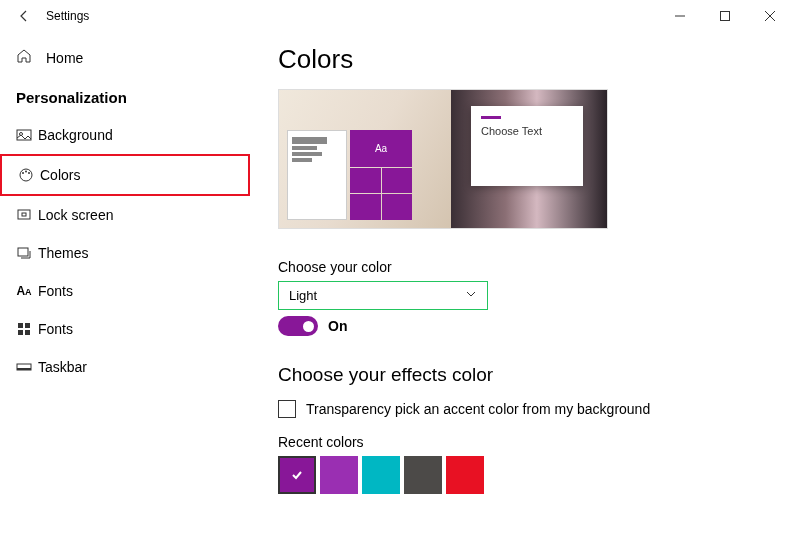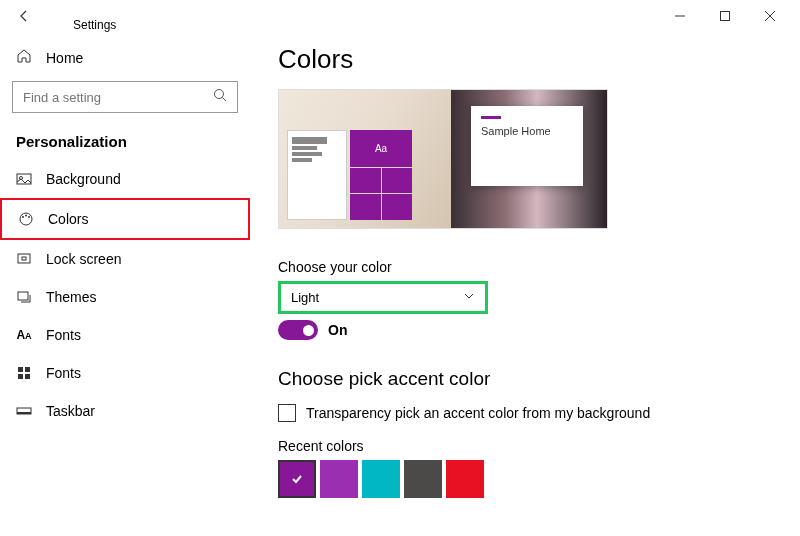--- a/index.html
+++ b/index.html
@@ -1,57 +1,57 @@
 <!DOCTYPE html>
 <html><head>
   <meta charset="utf-8">
   <style>
     * { margin: 0; padding: 0; box-sizing: border-box; font-family: "Segoe UI", -apple-system, sans-serif; }
     body { background: #fff; width: 800px; height: 536px; overflow: hidden; }
     
     .window { display: flex; flex-direction: column; height: 100%; }
     
-    .titlebar { display: flex; align-items: flex-end; height: 32px; padding: 0 8px; gap: 27px; }
+    .titlebar { display: flex; align-items: center; height: 32px; padding: 0 8px; }
     .back-btn { width: 32px; height: 32px; display: flex; align-items: center; justify-content: center; cursor: pointer; }
     .title { font-size: 12px; margin-left: 6px; }
     .win-controls { margin-left: auto; display: flex; }
     .win-controls div { width: 45px; height: 32px; display: flex; align-items: center; justify-content: center; cursor: pointer; }
     .win-controls svg { width: 10px; height: 10px; }
     
     .body { display: flex; flex: 1; overflow: hidden; }
     
     .sidebar { width: 250px; padding: 8px 0; display: flex; flex-direction: column; }
     .home { display: flex; align-items: center; padding: 8px 16px; cursor: pointer; font-size: 14px; gap: 14px; }
     .home .icon { width: 16px; }
     .search-wrap { padding: 6px 12px; }
     .search { display: flex; align-items: center; border: 1px solid #999; padding: 6px 10px; background: #fff; }
     .search input { flex: 1; border: none; outline: none; font-size: 13px; background: transparent; }
     .cat { font-size: 15px; font-weight: 600; padding: 14px 16px 10px; }
-    .nav-item { display: flex; align-items: center; padding: 11px 16px; cursor: pointer; font-size: 14px; gap: 14px; }
+    .nav-item { display: flex; align-items: center; padding: 11px 16px; cursor: pointer; font-size: 14px; gap: 6px; }
     .nav-item .icon { width: 16px; display: flex; align-items: center; justify-content: center; }
     .highlight { border: 2.5px solid #e81123; }
     
     .content { flex: 1; padding: 12px 28px; overflow-y: auto; }
     .page-title { font-size: 26px; font-weight: 400; margin-bottom: 14px; }
     
     .preview { display: flex; width: 330px; height: 140px; border: 1px solid #ddd; margin-bottom: 30px; }
     .prev-left { flex: 1; background: linear-gradient(120deg,#f0e8dc 0%,#e8dccf 50%,#d4c4b0 100%); display: flex; align-items: flex-end; padding: 8px; }
     .mini-win { background: #fff; border: 1px solid #ccc; width: 60px; height: 90px; display: flex; flex-direction: column; }
     .mini-win-body { flex: 1; padding: 4px; }
     .mini-line { height: 7px; background: #888; margin: 2px 0; }
     .mini-tiles { display: grid; grid-template-columns: 1fr 1fr; gap: 1px; width: 62px; height: 90px; margin-left: 3px; }
     .tile { background: #881798; }
     .tile.big { grid-column: span 2; display: flex; align-items: center; justify-content: center; color: #fff; font-size: 10px; }
     .prev-right { flex: 1; background: linear-gradient(90deg,#3a2f35 0%,#8b6f75 35%,#d4b8c0 55%,#2a2228 100%); position: relative; }
     .sample-card { position: absolute; top: 16px; left: 20px; background: #fff; width: 112px; height: 80px; padding: 10px; box-shadow: 0 2px 8px rgba(0,0,0,0.3); }
     .sample-accent { width: 20px; height: 3px; background: #881798; margin-bottom: 6px; }
     .sample-text { font-size: 11px; color: #333; }
     
     .label { font-size: 14px; margin-bottom: 6px; margin-top: 16px; }
-    .select { display: flex; align-items: center; justify-content: space-between; border: 3px solid #22c55e; padding: 6px 10px; width: 210px; font-size: 13px; cursor: pointer; }
+    .select { display: flex; align-items: center; justify-content: space-between; border: 1px solid #22c55e; padding: 6px 10px; width: 210px; font-size: 13px; cursor: pointer; }
     
     .toggle-row { display: flex; align-items: center; gap: 10px; margin-top: 6px; }
     .toggle { width: 40px; height: 20px; background: #881798; border-radius: 10px; position: relative; cursor: pointer; }
     .toggle::after { content: ''; position: absolute; width: 11px; height: 11px; background: #fff; border-radius: 50%; top: 4.5px; right: 4.5px; }
     .toggle-label { font-size: 14px; font-weight: bold; }
     
     .section-title { font-size: 19px; font-weight: 400; margin-top: 28px; margin-bottom: 14px; }
     .checkbox-row { display: flex; align-items: center; gap: 10px; font-size: 14px; cursor: pointer; }
     .checkbox { width: 18px; height: 18px; border: 1.5px solid #333; }
     
@@ -92,29 +92,20 @@
   </div>
 
   <div class="body">
 
     <div class="sidebar">
       <div class="home">
         <span class="icon"><svg width="16" height="16" viewBox="0 0 16 16">
               <path d="M2 7 L8 2 L14 7 V14 H10 V10 H6 V14 H2 Z" stroke="#333" stroke-width="1" fill="none"></path>
             </svg></span>
         <span>Home</span>
-      </div>
-      <div class="search-wrap">
-        <div class="search">
-          <input placeholder="Find a setting" style="">
-          <span><svg width="14" height="14" viewBox="0 0 14 14">
-                <circle cx="6" cy="6" r="4.5" stroke="#555" fill="none"></circle>
-                <line x1="9.5" y1="9.5" x2="13" y2="13" stroke="#555"></line>
-              </svg></span>
-        </div>
       </div>
       <div class="cat">Personalization</div>
 
       <div class="nav-item">
         <span class="icon">
             <svg width="16" height="16" viewBox="0 0 16 16">
               <rect x="1" y="3" width="14" height="10" stroke="#333" fill="none"></rect>
               <circle cx="5" cy="7" r="1.5" stroke="#333" fill="none"></circle>
               <path d="M1 11 L5 8 L9 12 L12 9 L15 12" stroke="#333" fill="none"></path>
             </svg>
@@ -195,39 +186,39 @@
             <div class="tile big">Aa</div>
             <div class="tile"></div>
               <div class="tile"></div>
             <div class="tile"></div>
               <div class="tile"></div>
           </div>
         </div>
         <div class="prev-right">
           <div class="sample-card">
             <div class="sample-accent"></div>
-            <div class="sample-text">Sample Home</div>
+            <div class="sample-text">Choose Text</div>
           </div>
         </div>
       </div>
 
       <div class="label">Choose your color</div>
       <div class="select">
         <span>Light</span>
         <span><svg width="12" height="12" viewBox="0 0 12 12">
               <path d="M2 4 L6 8 L10 4" stroke="#333" fill="none"></path>
             </svg></span>
       </div>
 
       <div class="toggle-row">
         <div class="toggle"></div>
         <span class="toggle-label">On</span>
       </div>
 
-      <div class="section-title">Choose pick accent color</div>
+      <div class="section-title">Choose your effects color</div>
       <div class="checkbox-row">
         <div class="checkbox"></div>
         <span>Transparency pick an accent color from my background</span>
       </div>
 
       <div class="label">Recent colors</div>
       <div class="swatches">
         <div class="swatch sel" style="background:#881798">
           <svg width="14" height="14" viewBox="0 0 14 14">
               <path d="M3 7 L6 10 L11 4" stroke="#fff" stroke-width="2" fill="none"></path>

